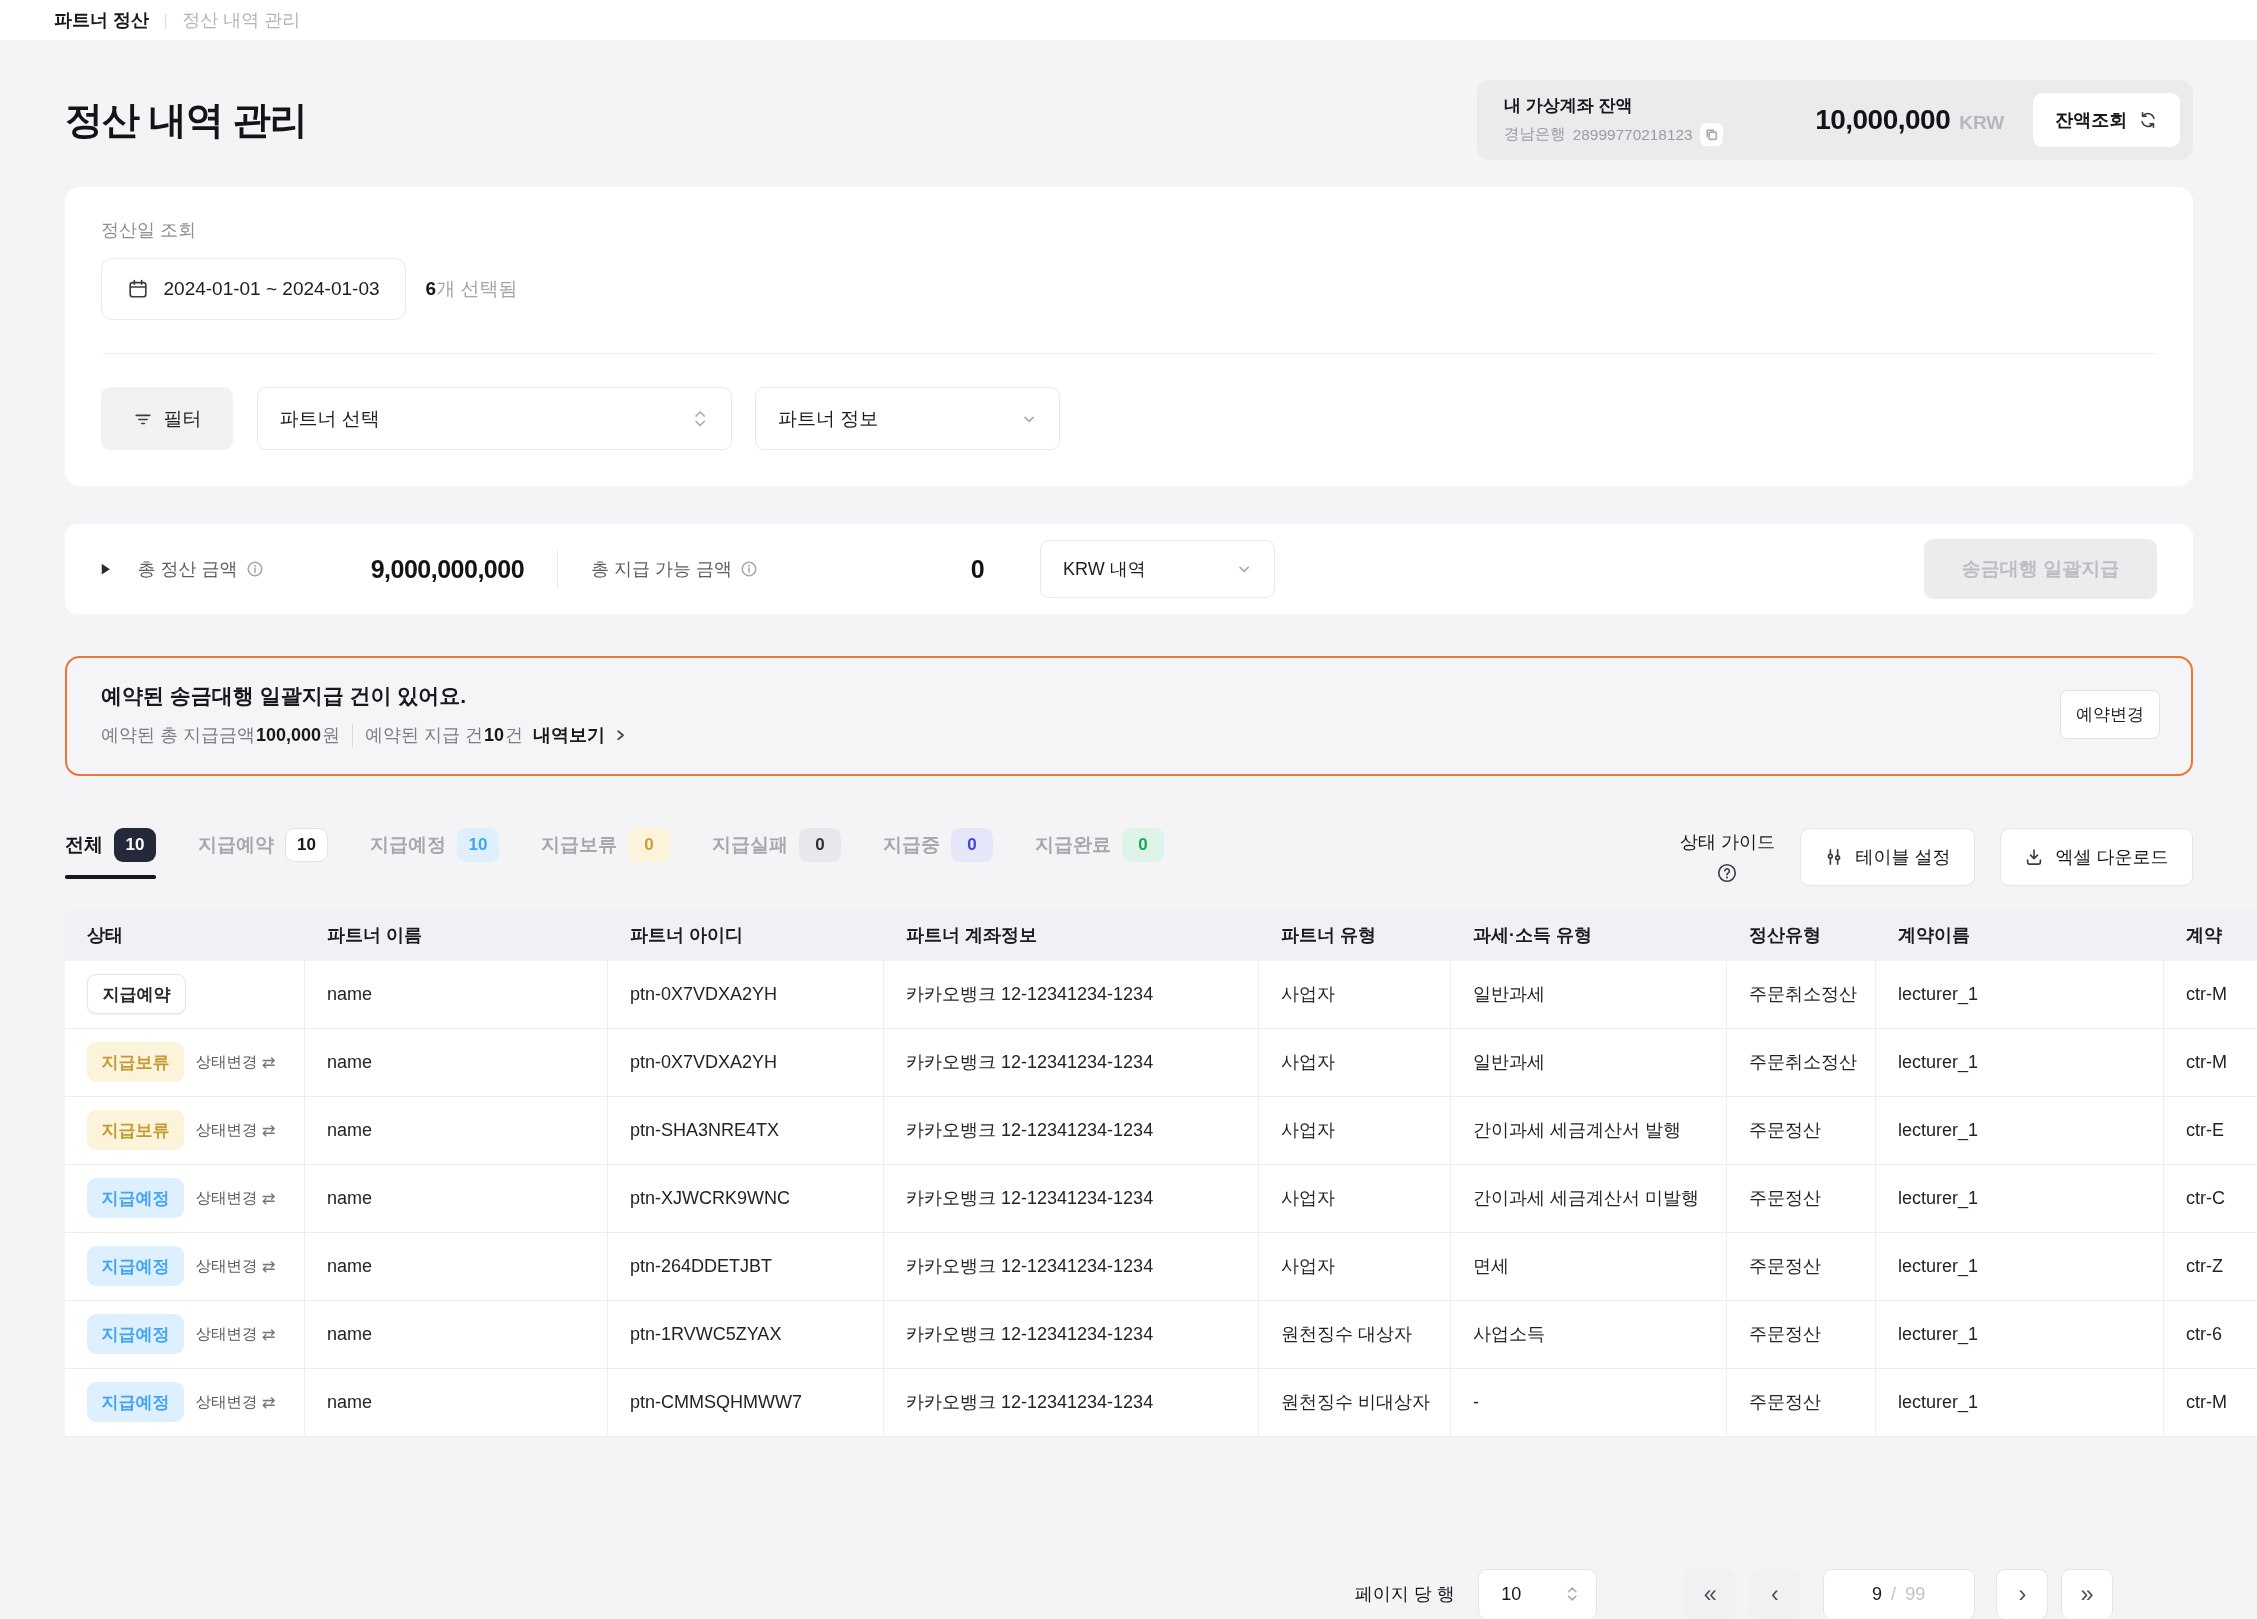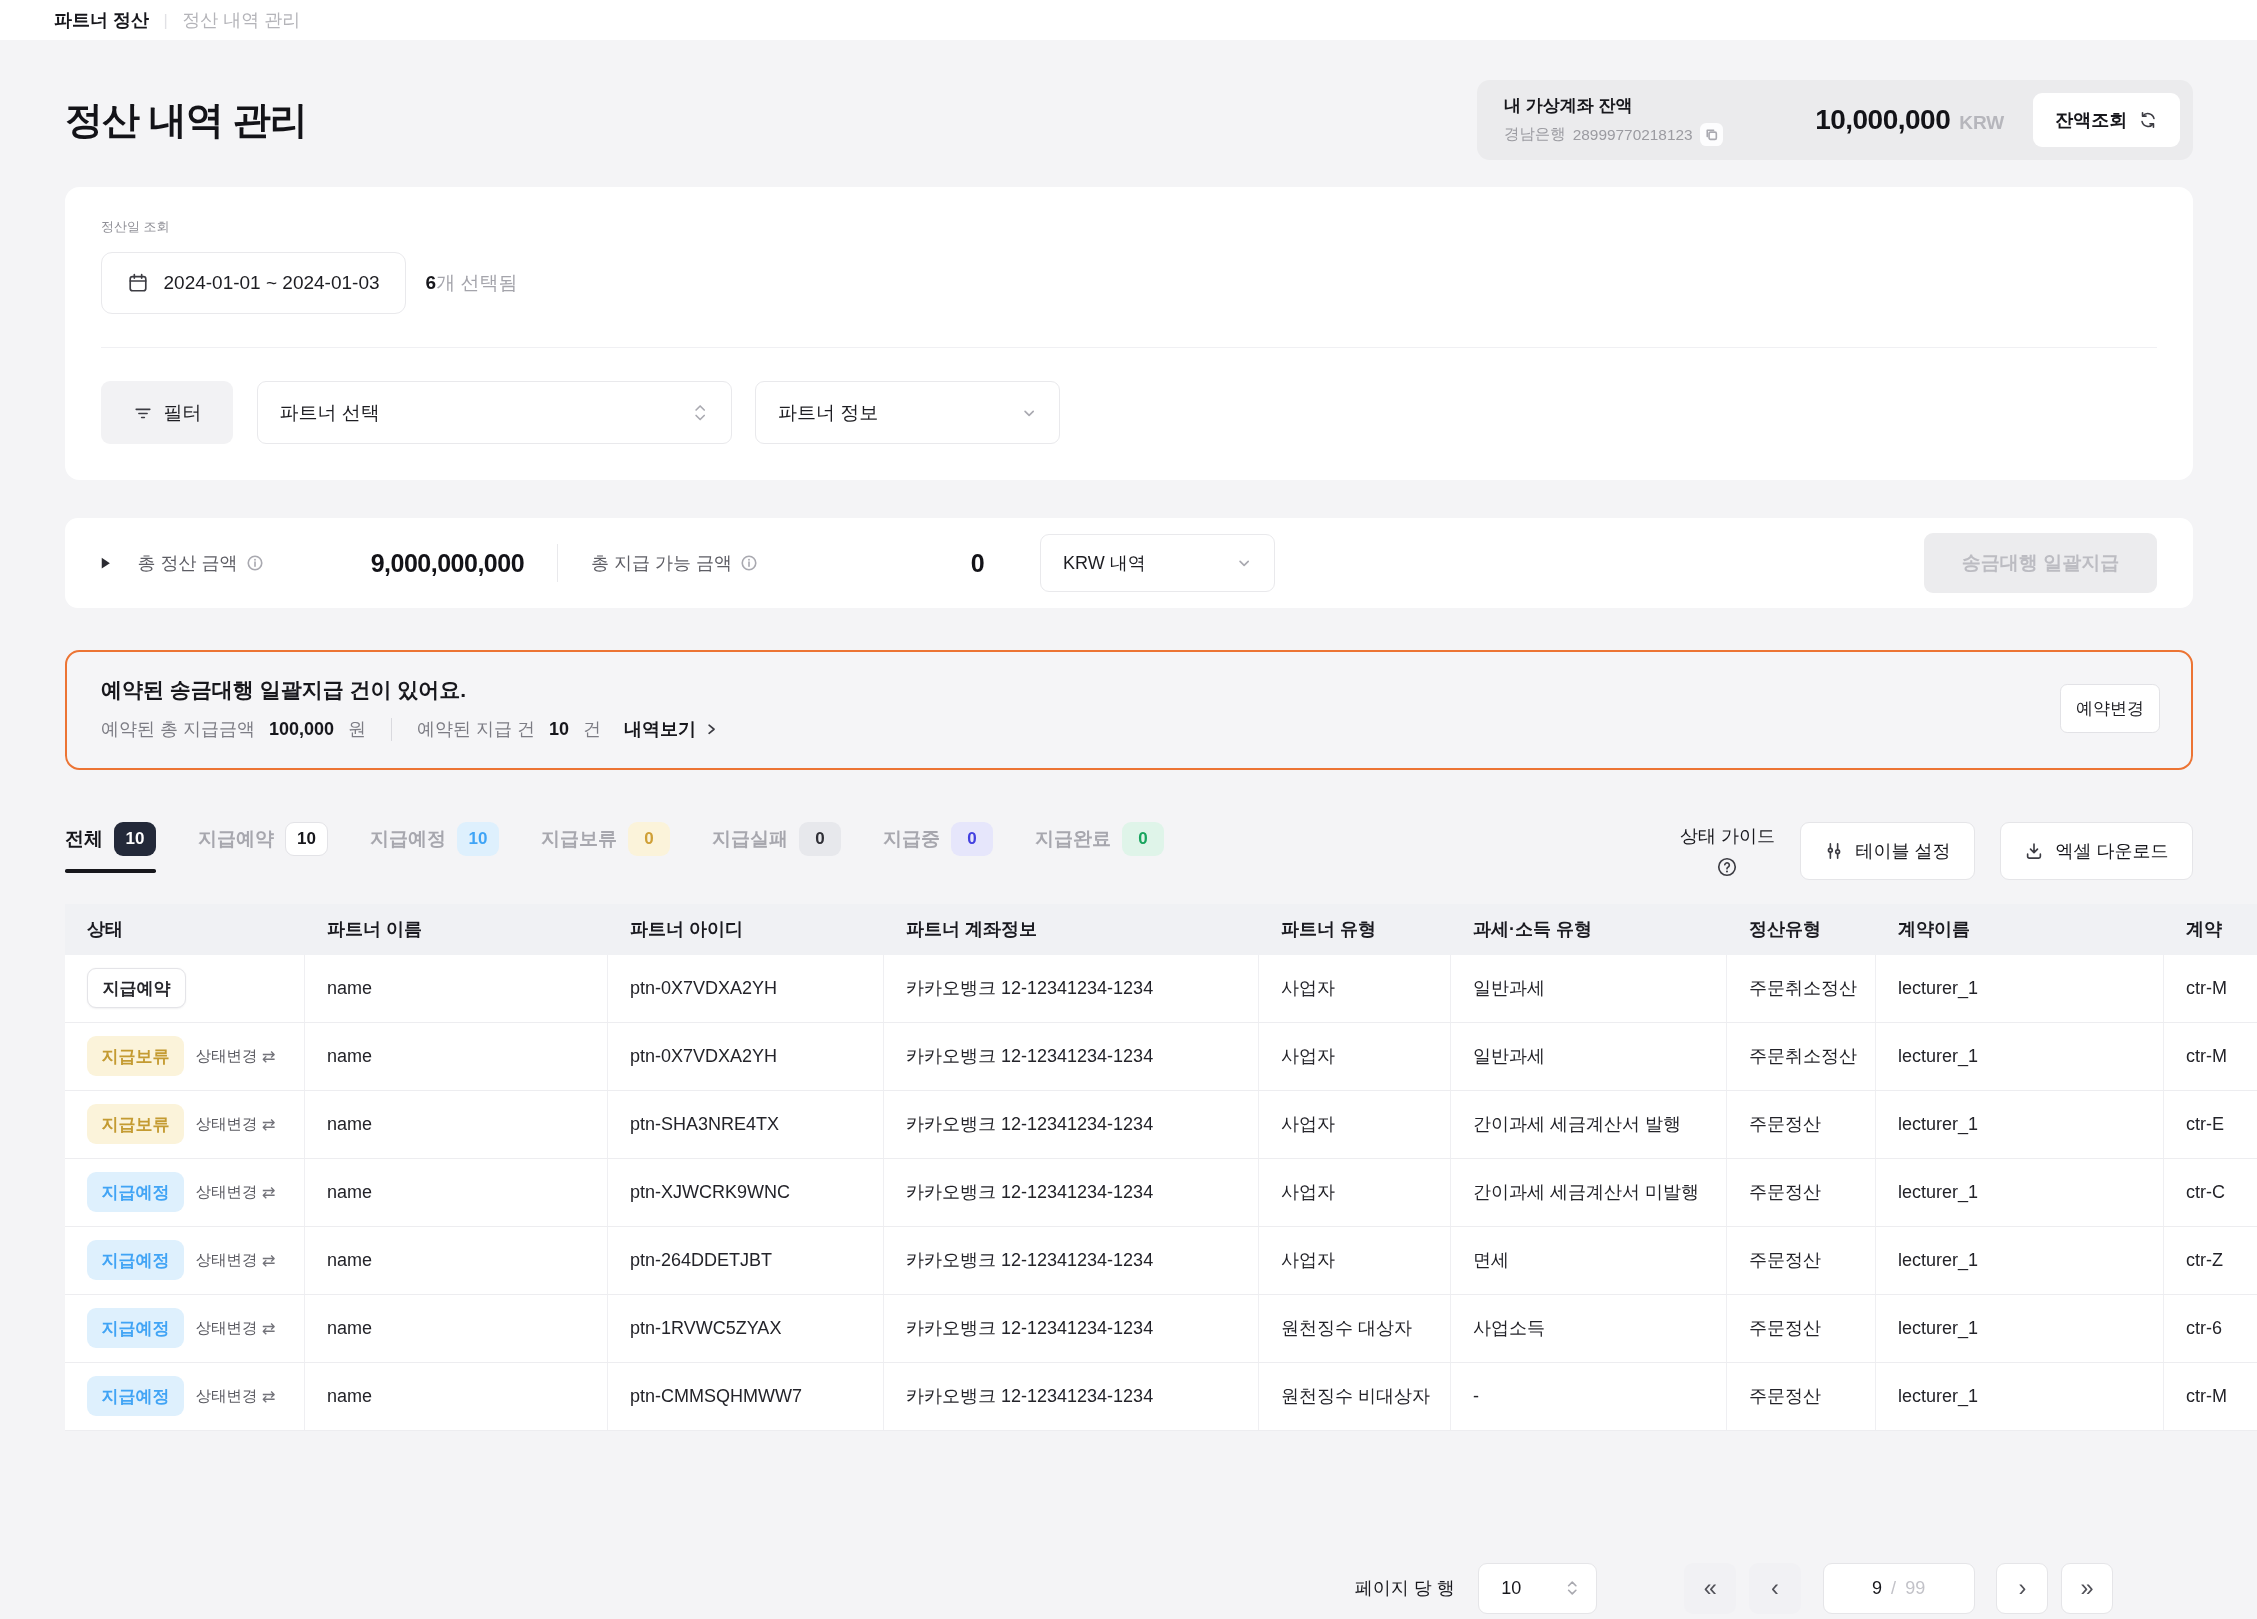--- a/index.html
+++ b/index.html
@@ -34,21 +34,21 @@
   .balance-amount { font-size:28px; font-weight:800; color:#131318; letter-spacing:-0.5px; }
   .balance-currency { font-size:19px; color:#b6b6bc; font-weight:600; }
   .refresh-button {
     margin-left:29px; height:54px; padding:0 22px; background:#fff; border:none; border-radius:9px;
     display:flex; align-items:center; gap:11px; font-size:18px; font-weight:600; color:#17171c; cursor:pointer;
     font-family:inherit;
   }
 
   
   .filter-card { margin-top:27px; background:#fff; border-radius:14.5px; padding:31px 36px 36px; }
-  .section-label { font-size:13px; color:#8f8f96; }
+  .section-label { font-size:18px; color:#8f8f96; }
   .date-row { margin-top:16.3px; display:flex; align-items:center; }
   .date-button {
     height:62px; border:1.4px solid #e9e9ec; border-radius:11px; background:#fff;
     display:flex; align-items:center; gap:14.5px; padding:0 25px; font-size:19px; color:#1d1d22; cursor:pointer;
     font-family:inherit;
   }
   .selected-info { margin-left:20px; font-size:19px; color:#a4a4ab; }
   .selected-info b { color:#17171c; font-weight:700; }
   .filter-divider { height:0.9px; background:#f0f0f3; margin:33px 0; }
   .filter-row { display:flex; align-items:center; gap:23.5px; }
@@ -81,21 +81,21 @@
     margin-left:auto; width:233px; height:60px; background:#ececee; color:#bcbcc2;
     border:none; border-radius:9px; font-size:19px; font-weight:600; cursor:not-allowed; font-family:inherit;
   }
 
   
   .alert-box {
     margin-top:42px; border:2.7px solid #ec7434; background:#f5f5f7; border-radius:14.5px;
     padding:23.5px 31px 27px 34px; display:flex; justify-content:space-between; align-items:center;
   }
   .alert-title { font-size:21px; font-weight:700; color:#17171c; }
-  .alert-meta { margin-top:13.6px; display:flex; align-items:center; gap:14px; font-size:18px; color:#7c7c84; }
+  .alert-meta { margin-top:13.6px; display:flex; align-items:center; gap:1px; font-size:18px; color:#7c7c84; }
   .alert-meta b { color:#17171c; font-weight:700; }
   .meta-div { width:0.9px; height:23.5px; background:#d9d9de; margin:0 11px; }
   .alert-link { display:flex; align-items:center; gap:9px; font-weight:700; color:#17171c; cursor:pointer; margin-left:9px; }
   .alert-action {
     width:100px; height:49px; background:#fff; border:1.4px solid #e2e2e6; border-radius:7.2px;
     font-size:17px; color:#1d1d22; cursor:pointer; font-family:inherit;
   }
 
   
   .tabs-row { margin-top:52px; display:flex; justify-content:space-between; align-items:flex-start; }

